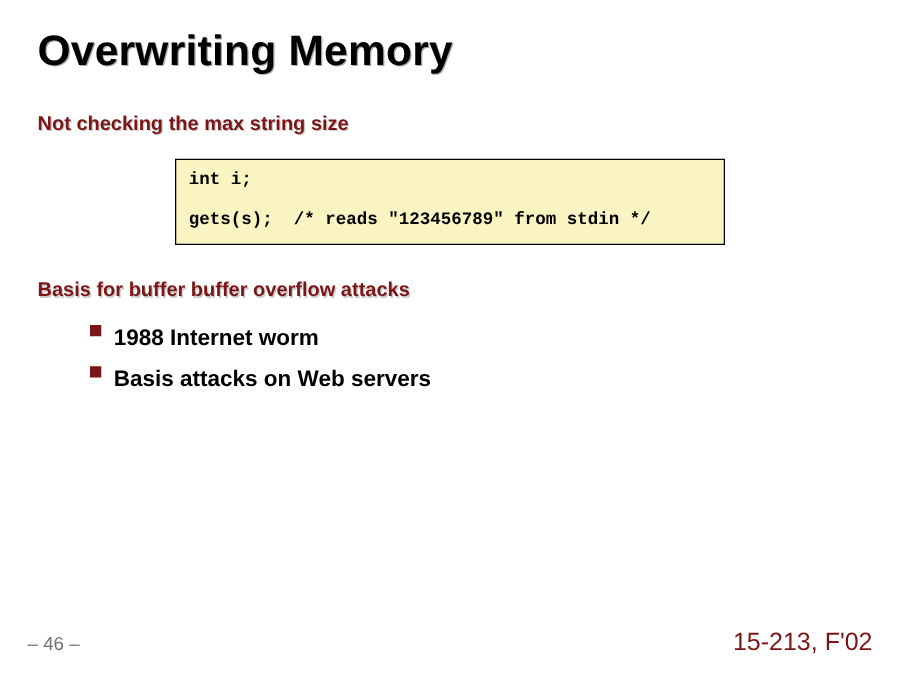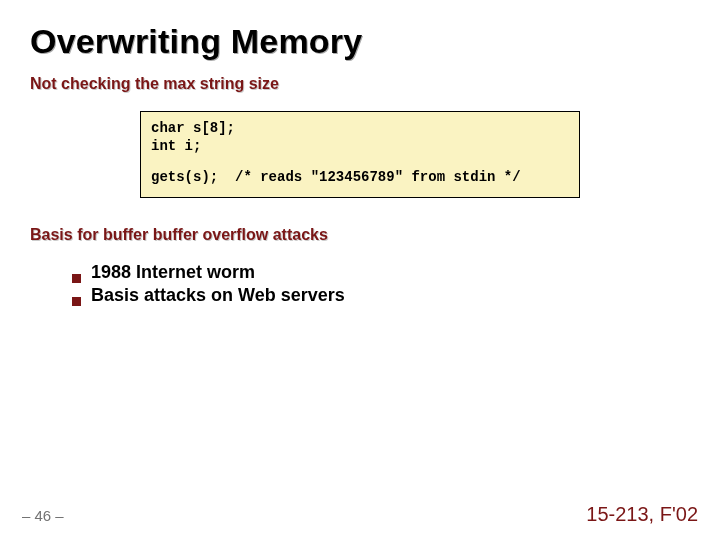--- a/index.html
+++ b/index.html
@@ -18,21 +18,21 @@
     height: 540px;
     position: relative;
     box-sizing: border-box;
     padding: 18px 30px 0 30px;
   }
   .title {
     font-size: 34px;
     font-weight: bold;
     color: #000;
     text-shadow: 1px 1px 0 #aaa;
-    margin: 4px 0 14px 0;
+    margin: 4px 0 30px 0;
     letter-spacing: 0.2px;
   }
   .subhead {
     font-size: 16px;
     font-weight: bold;
     color: #7a1616;
     text-shadow: 1px 1px 0 #ccc;
     margin: 10px 0 18px 0;
   }
   .code-box {
@@ -52,22 +52,22 @@
     white-space: pre;
   }
   .code-spacer {
     height: 14px;
   }
   .bullets {
     margin: 6px 0 0 42px;
   }
   .bullet {
     display: flex;
-    align-items: flex-end;
-    margin: 2px 0;
+    align-items: flex-start;
+    margin: 12px 0;
   }
   .bullet-box {
     width: 9px;
     height: 9px;
     background: #7a1616;
     margin-right: 10px;
     flex: none;
   }
   .bullet-text {
     font-size: 18px;
@@ -97,21 +97,20 @@
 </head>
 <body>
 
 <div class="slide">
 
   <div class="title">Overwriting Memory</div>
 
   <div class="subhead">Not checking the max string size</div>
 
   <div class="code-box">
-    <div class="code-line">char s[8];</div>
     <div class="code-line">int i;</div>
     <div class="code-spacer"></div>
     <div class="code-line">gets(s);  /* reads "123456789" from stdin */</div>
   </div>
 
   <div class="subhead">Basis for buffer buffer overflow attacks</div>
 
   <div class="bullets">
     <div class="bullet">
       <div class="bullet-box"></div>

